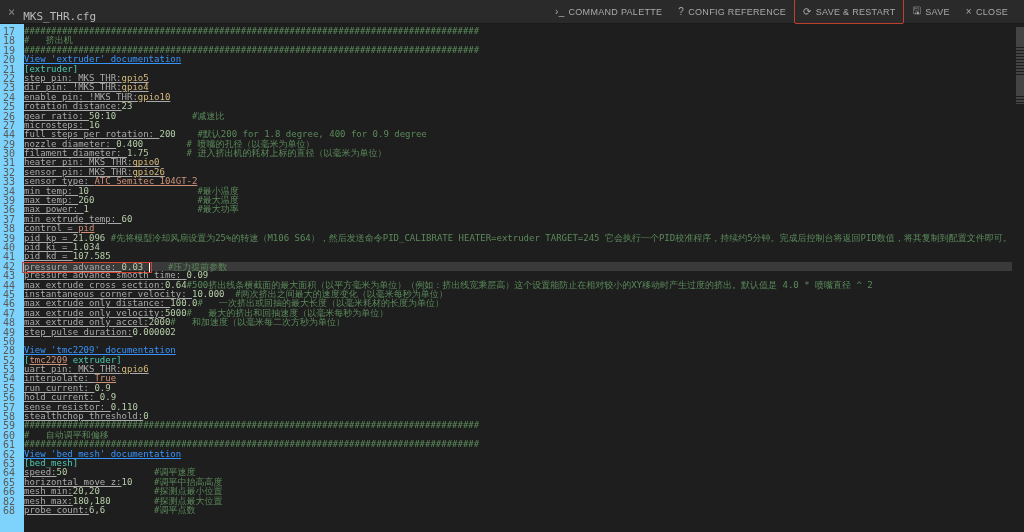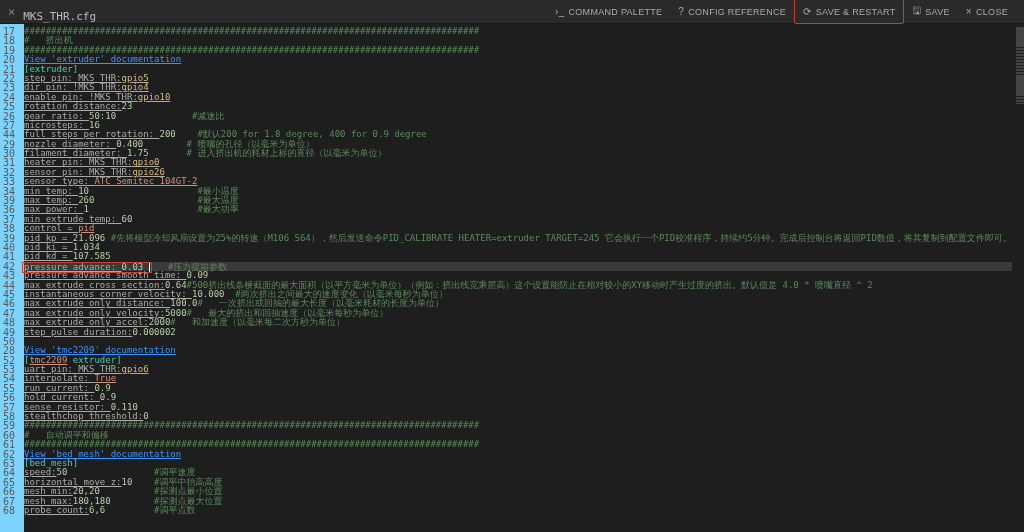--- a/index.html
+++ b/index.html
@@ -166,20 +166,20 @@
       <div class="line">57</div>
       <div class="line">58</div>
       <div class="line">59</div>
       <div class="line">60</div>
       <div class="line">61</div>
       <div class="line">62</div>
       <div class="line">63</div>
       <div class="line">64</div>
       <div class="line">65</div>
       <div class="line">66</div>
-      <div class="line">67</div>
+      <div class="line">82</div>
       <div class="line">68</div>
     </div>
   <div class="code" id="code"><div class="line"><span class="c-comment">####################################################################################</span></div><div class="line"><span class="c-comment">#   挤出机</span></div><div class="line"><span class="c-comment">####################################################################################</span></div><div class="line"><span class="c-link">View 'extruder' documentation</span></div><div class="line"><span class="c-section">[extruder]</span></div><div class="line"><span class="c-key">step_pin: </span><span class="c-key">MKS_THR:<span class="c-pin">gpio5</span></span></div><div class="line"><span class="c-key">dir_pin: </span><span class="c-key">!MKS_THR:<span class="c-pin">gpio4</span></span></div><div class="line"><span class="c-key">enable_pin: </span><span class="c-key">!MKS_THR:<span class="c-pin">gpio10</span></span></div><div class="line"><span class="c-key">rotation_distance:</span><span class="c-num">23</span></div><div class="line"><span class="c-key">gear_ratio: </span><span class="c-num">50:10</span>              <span class="c-comment">#减速比</span></div><div class="line"><span class="c-key">microsteps: </span><span class="c-num">16</span></div><div class="line"><span class="c-key">full_steps_per_rotation: </span><span class="c-num">200</span>    <span class="c-comment">#默认200 for 1.8 degree, 400 for 0.9 degree</span></div><div class="line"><span class="c-key">nozzle_diameter: </span><span class="c-num">0.400</span>        <span class="c-comment"># 喷嘴的孔径（以毫米为单位）</span></div><div class="line"><span class="c-key">filament_diameter: </span><span class="c-num">1.75</span>       <span class="c-comment"># 进入挤出机的耗材上标的直径（以毫米为单位）</span></div><div class="line"><span class="c-key">heater_pin: </span><span class="c-key">MKS_THR:<span class="c-pin">gpio0</span></span></div><div class="line"><span class="c-key">sensor_pin: </span><span class="c-key">MKS_THR:<span class="c-pin">gpio26</span></span></div><div class="line"><span class="c-key">sensor_type: </span><span class="c-str">ATC Semitec 104GT-2</span></div><div class="line"><span class="c-key">min_temp: </span><span class="c-num">10</span>                    <span class="c-comment">#最小温度</span></div><div class="line"><span class="c-key">max_temp: </span><span class="c-num">260</span>                   <span class="c-comment">#最大温度</span></div><div class="line"><span class="c-key">max_power: </span><span class="c-num">1</span>                    <span class="c-comment">#最大功率</span></div><div class="line"><span class="c-key">min_extrude_temp: </span><span class="c-num">60</span></div><div class="line"><span class="c-key">control = </span><span class="c-str">pid</span></div><div class="line"><span class="c-key">pid_kp = </span><span class="c-num">21.096</span> <span class="c-comment">#先将模型冷却风扇设置为25%的转速（M106 S64），然后发送命令PID_CALIBRATE HEATER=extruder TARGET=245 它会执行一个PID校准程序，持续约5分钟。完成后控制台将返回PID数值，将其复制到配置文件即可。</span></div><div class="line"><span class="c-key">pid_ki = </span><span class="c-num">1.034</span></div><div class="line"><span class="c-key">pid_kd = </span><span class="c-num">107.585</span></div><div class="line hl"><span class="hl-box"><span class="c-key">pressure_advance: </span><span class="c-num">0.03</span> <span class="cursor-bar"></span></span>   <span class="c-comment">#压力提前参数</span></div><div class="line"><span class="c-key">pressure_advance_smooth_time: </span><span class="c-num">0.09</span></div><div class="line"><span class="c-key">max_extrude_cross_section:</span><span class="c-num">0.64</span><span class="c-comment">#500挤出线条横截面的最大面积（以平方毫米为单位）（例如：挤出线宽乘层高）这个设置能防止在相对较小的XY移动时产生过度的挤出。默认值是 4.0 * 喷嘴直径 ^ 2</span></div><div class="line"><span class="c-key">instantaneous_corner_velocity: </span><span class="c-num">10.000</span>  <span class="c-comment">#两次挤出之间最大的速度变化（以毫米每秒为单位）</span></div><div class="line"><span class="c-key">max_extrude_only_distance: </span><span class="c-num">100.0</span><span class="c-comment">#   一次挤出或回抽的最大长度（以毫米耗材的长度为单位）</span></div><div class="line"><span class="c-key">max_extrude_only_velocity:</span><span class="c-num">5000</span><span class="c-comment">#   最大的挤出和回抽速度（以毫米每秒为单位）</span></div><div class="line"><span class="c-key">max_extrude_only_accel:</span><span class="c-num">2000</span><span class="c-comment">#   和加速度（以毫米每二次方秒为单位）</span></div><div class="line"><span class="c-key">step_pulse_duration:</span><span class="c-num">0.000002</span></div><div class="line">&nbsp;</div><div class="line"><span class="c-link">View 'tmc2209' documentation</span></div><div class="line"><span class="c-section">[</span><span class="c-str">tmc2209</span> <span class="c-section">extruder]</span></div><div class="line"><span class="c-key">uart_pin: </span><span class="c-key">MKS_THR:<span class="c-pin">gpio6</span></span></div><div class="line"><span class="c-key">interpolate: </span><span class="c-str">True</span></div><div class="line"><span class="c-key">run_current: </span><span class="c-num">0.9</span></div><div class="line"><span class="c-key">hold_current: </span><span class="c-num">0.9</span></div><div class="line"><span class="c-key">sense_resistor: </span><span class="c-num">0.110</span></div><div class="line"><span class="c-key">stealthchop_threshold:</span><span class="c-num">0</span></div><div class="line"><span class="c-comment">####################################################################################</span></div><div class="line"><span class="c-comment">#   自动调平和偏移</span></div><div class="line"><span class="c-comment">####################################################################################</span></div><div class="line"><span class="c-link">View 'bed_mesh' documentation</span></div><div class="line"><span class="c-section">[bed_mesh]</span></div><div class="line"><span class="c-key">speed:</span><span class="c-num">50</span>                <span class="c-comment">#调平速度</span></div><div class="line"><span class="c-key">horizontal_move_z:</span><span class="c-num">10</span>    <span class="c-comment">#调平中抬高高度</span></div><div class="line"><span class="c-key">mesh_min:</span><span class="c-num">20,20</span>          <span class="c-comment">#探测点最小位置</span></div><div class="line"><span class="c-key">mesh_max:</span><span class="c-num">180,180</span>        <span class="c-comment">#探测点最大位置</span></div><div class="line"><span class="c-key">probe_count:</span><span class="c-num">6,6</span>         <span class="c-comment">#调平点数</span></div></div>
   <div class="minimap">
     <div class="minimap-content" id="mm"><div class="mm-line w100"></div><div class="mm-line w20"></div><div class="mm-line w100"></div><div class="mm-line w60"></div><div class="mm-line w20"></div><div class="mm-line w40"></div><div class="mm-line w40"></div><div class="mm-line w60"></div><div class="mm-line w40"></div><div class="mm-line w40"></div><div class="mm-line w40"></div><div class="mm-line w80"></div><div class="mm-line w60"></div><div class="mm-line w60"></div><div class="mm-line w40"></div><div class="mm-line w60"></div><div class="mm-line w60"></div><div class="mm-line w40"></div><div class="mm-line w40"></div><div class="mm-line w40"></div><div class="mm-line w40"></div><div class="mm-line w40"></div><div class="mm-line w100"></div><div class="mm-line w40"></div><div class="mm-line w40"></div><div class="mm-line w60"></div><div class="mm-line w60"></div><div class="mm-line w100"></div><div class="mm-line w80"></div><div class="mm-line w80"></div><div class="mm-line w80"></div><div class="mm-line w60"></div><div class="mm-line w60"></div><div class="mm-line w20"></div><div class="mm-line w60"></div><div class="mm-line w40"></div><div class="mm-line w40"></div><div class="mm-line w40"></div><div class="mm-line w40"></div><div class="mm-line w40"></div><div class="mm-line w40"></div><div class="mm-line w40"></div><div class="mm-line w100"></div><div class="mm-line w40"></div><div class="mm-line w100"></div><div class="mm-line w60"></div><div class="mm-line w20"></div><div class="mm-line w40"></div><div class="mm-line w60"></div><div class="mm-line w40"></div><div class="mm-line w40"></div><div class="mm-line w40"></div></div>
   </div>
 </div>
 
 </body></html>

